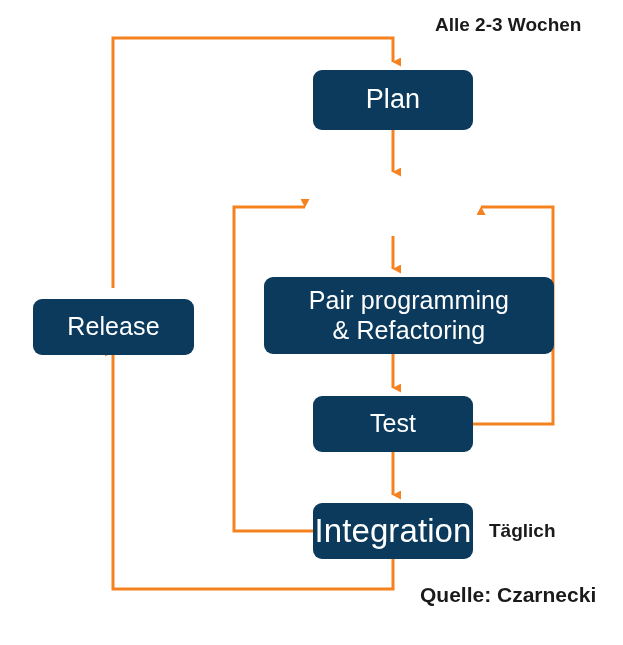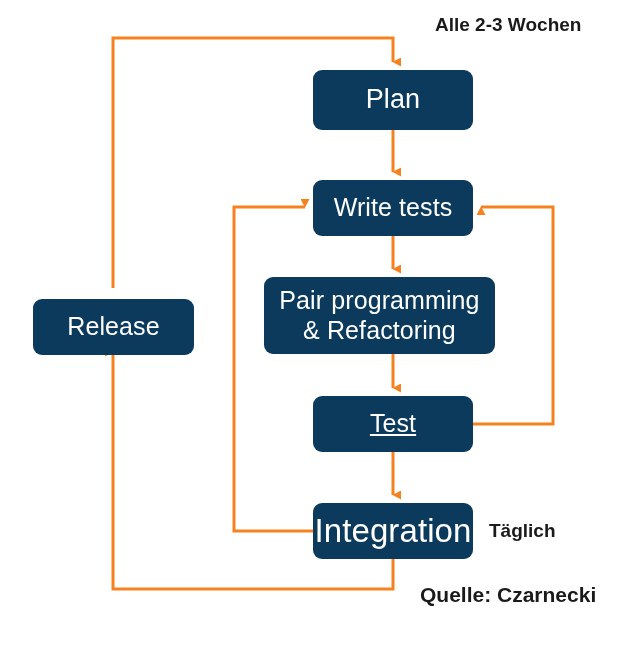--- a/index.html
+++ b/index.html
@@ -92,30 +92,27 @@
       <path d="M393,559 L393,589 L113,589 L113,352" marker-end="url(#arrow-up)"></path>
 
       <path d="M113,288 L113,38 L393,38 L393,62" marker-end="url(#arrow-down)"></path>
     </g>
   </svg>
 
   <div class="node" style="left:313px; top:70px; width:160px; height:60px; font-size:27px;">
     <span class="node-label">Plan</span>
   </div>
 
-  <div class="node" style="left:313px; top:180px; width:160px; height:56px; font-size:25px;">
-    <span class="node-label">Write tests</span>
-  </div>
 
-  <div class="node" style="left:264px; top:277px; width:231px; height:77px; font-size:25px;">
+  <div class="node" style="left:264px; top:277px; width:290px; height:77px; font-size:25px;">
     <span class="node-label">Pair programming
 &amp; Refactoring</span>
   </div>
 
-  <div class="node" style="left:313px; top:396px; width:160px; height:56px; font-size:25px;text-decoration:underline;">
+  <div class="node" style="left:313px; top:396px; width:160px; height:56px; font-size:25px;">
     <span class="node-label">Test</span>
   </div>
 
   <div class="node" style="left:313px; top:503px; width:160px; height:56px; font-size:33px;">
     <span class="node-label">Integration</span>
   </div>
 
   <div class="node" style="left:33px; top:288px; width:161px; height:56px; font-size:25px;margin-top:11px;">
     <span class="node-label">Release</span>
   </div>

